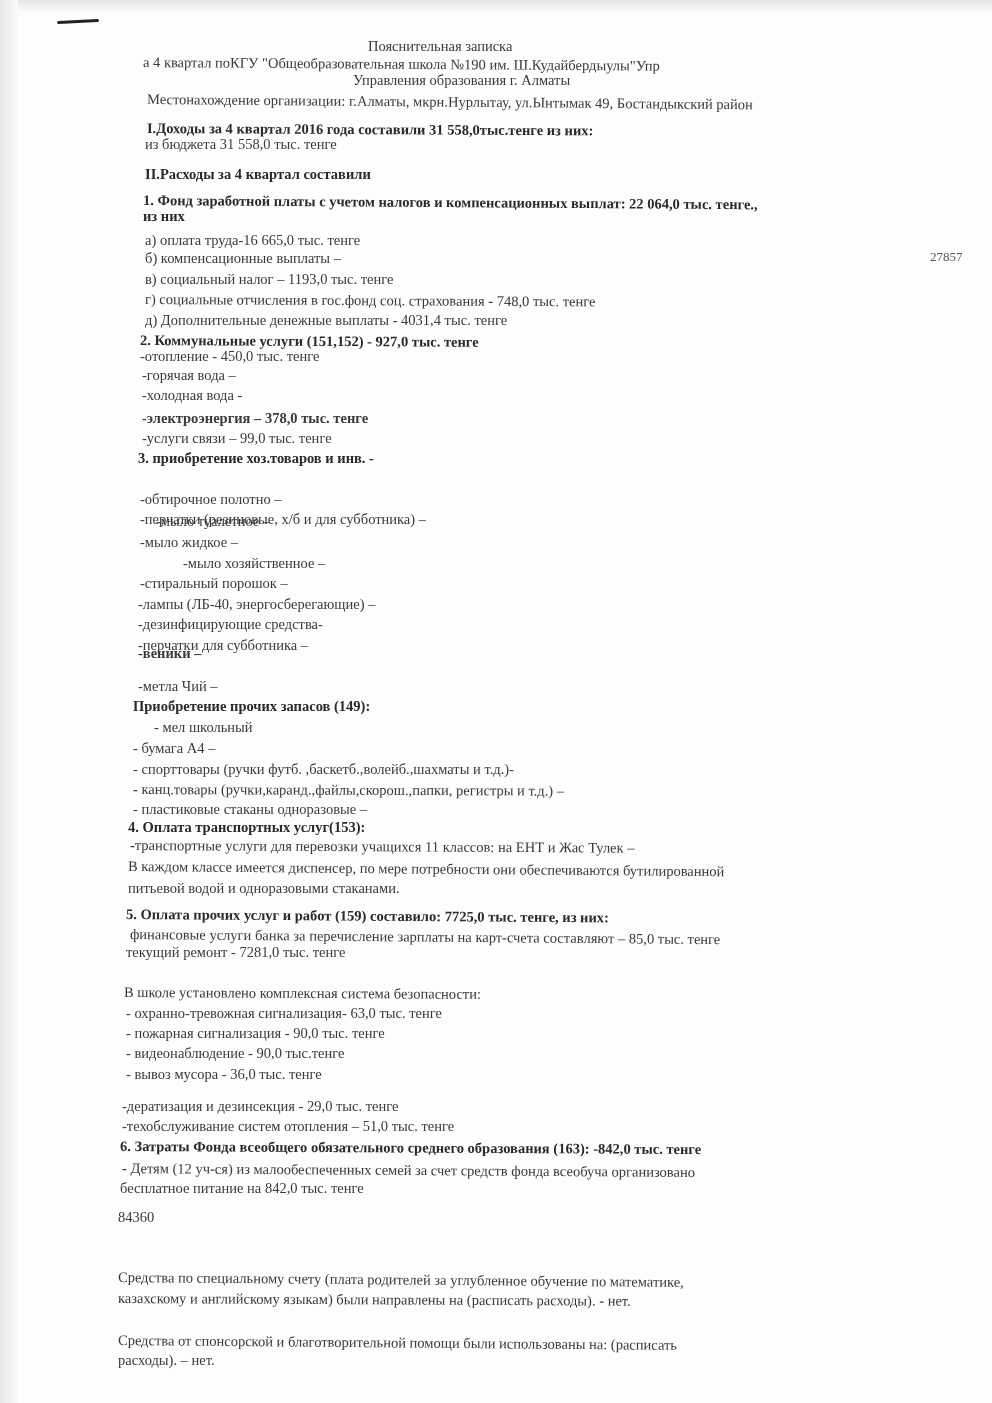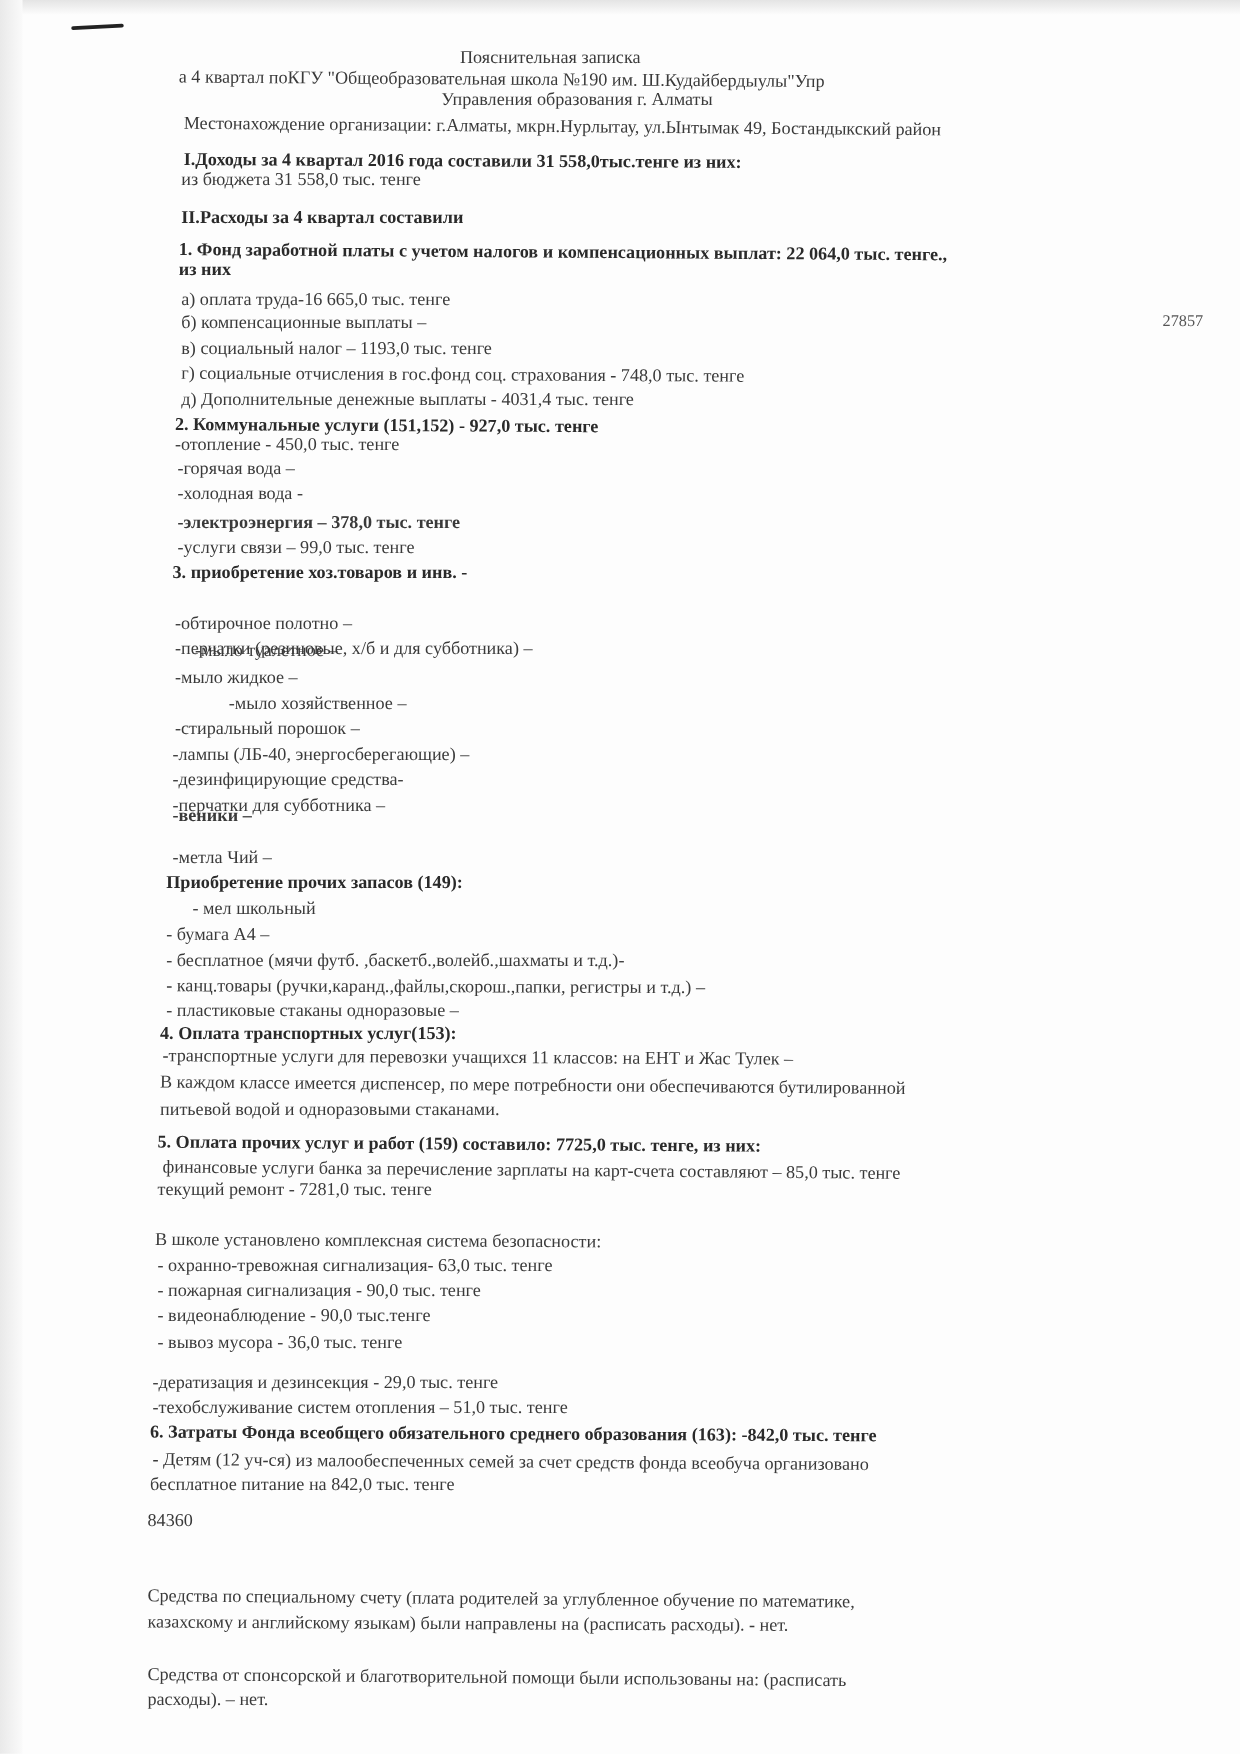--- a/index.html
+++ b/index.html
@@ -72,21 +72,21 @@
 <div class="line" style="left:140px; top:574px;">-стиральный порошок –</div>
 <div class="line" style="left:138px; top:595px;">-лампы (ЛБ-40, энергосберегающие) –</div>
 <div class="line" style="left:138px; top:615px;">-дезинфицирующие средства-</div>
 <div class="line" style="left:138px; top:636px;">-перчатки для субботника –</div>
 <div class="line" style="left:138px; top:644px;font-weight:bold;">-веники –</div>
 <div class="line" style="left:138px; top:677px;">-метла Чий –</div>
 
 <div class="line b" style="left:133px; top:697px;">Приобретение прочих запасов (149):</div>
 <div class="line" style="left:133px; top:718px;margin-left:21px;">- мел школьный</div>
 <div class="line" style="left:133px; top:739px;">- бумага А4 –</div>
-<div class="line" style="left:133px; top:760px;">- бесплатное (мячи футб. ,баскетб.,волейб.,шахматы и т.д.)-</div>
+<div class="line" style="left:133px; top:760px;">- спорттовары (ручки футб. ,баскетб.,волейб.,шахматы и т.д.)-</div>
 <div class="line" style="left:133px; top:780px; transform:rotate(0.2deg);">- канц.товары (ручки,каранд.,файлы,скорош.,папки, регистры  и т.д.) –</div>
 <div class="line" style="left:133px; top:800px;">- пластиковые стаканы одноразовые –</div>
 
 <div class="line b" style="left:128px; top:818px;">4. Оплата транспортных услуг(153):</div>
 <div class="line" style="left:130px; top:836px; transform:rotate(0.3deg);">-транспортные услуги для перевозки учащихся 11 классов: на ЕНТ и Жас Тулек –</div>
 <div class="line" style="left:128px; top:857px; transform:rotate(0.5deg);">В каждом классе  имеется диспенсер, по мере потребности они обеспечиваются бутилированной</div>
 <div class="line" style="left:128px; top:879px;">питьевой водой и одноразовыми стаканами.</div>
 
 <div class="line b" style="left:126px; top:905px; transform:rotate(0.4deg);">5. Оплата прочих услуг и работ (159) составило: 7725,0 тыс. тенге, из них:</div>
 <div class="line" style="left:130px; top:925px; transform:rotate(0.5deg);">финансовые услуги банка за перечисление зарплаты на карт-счета составляют – 85,0 тыс. тенге</div>

